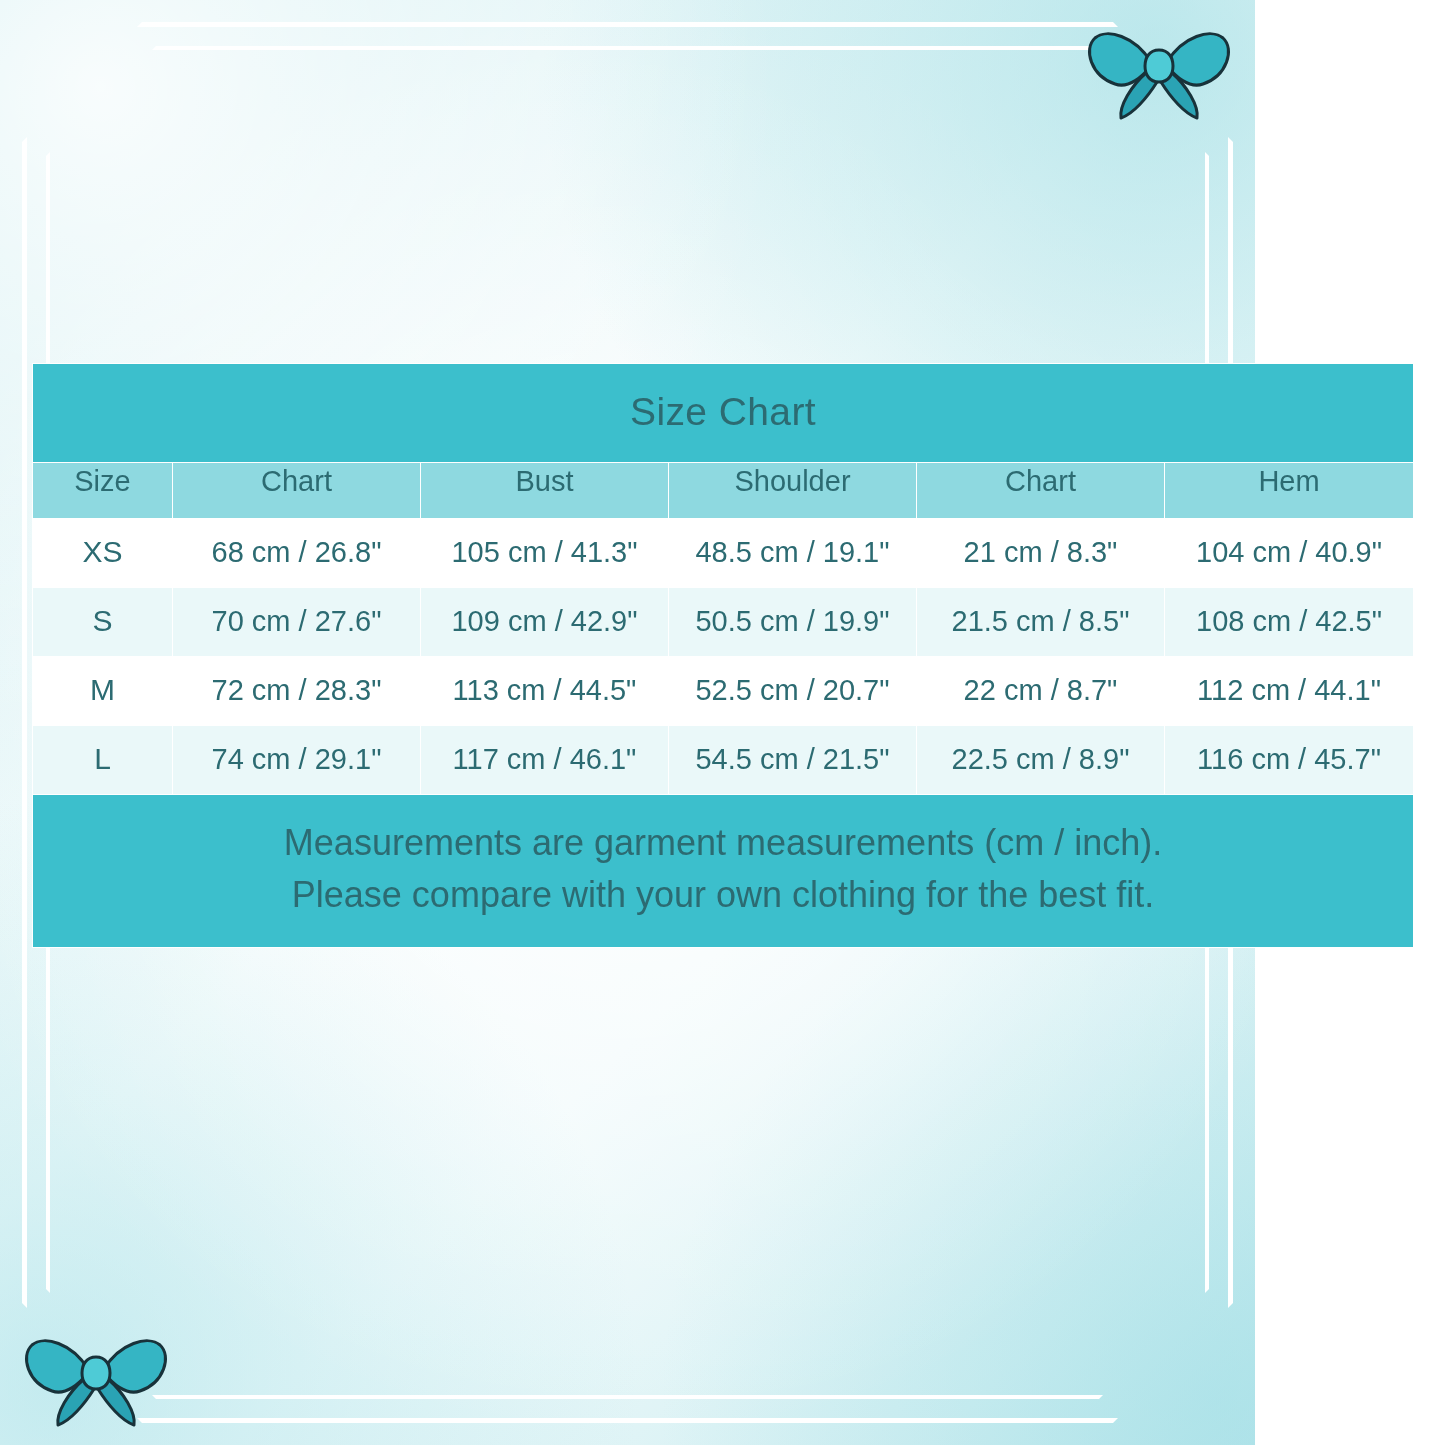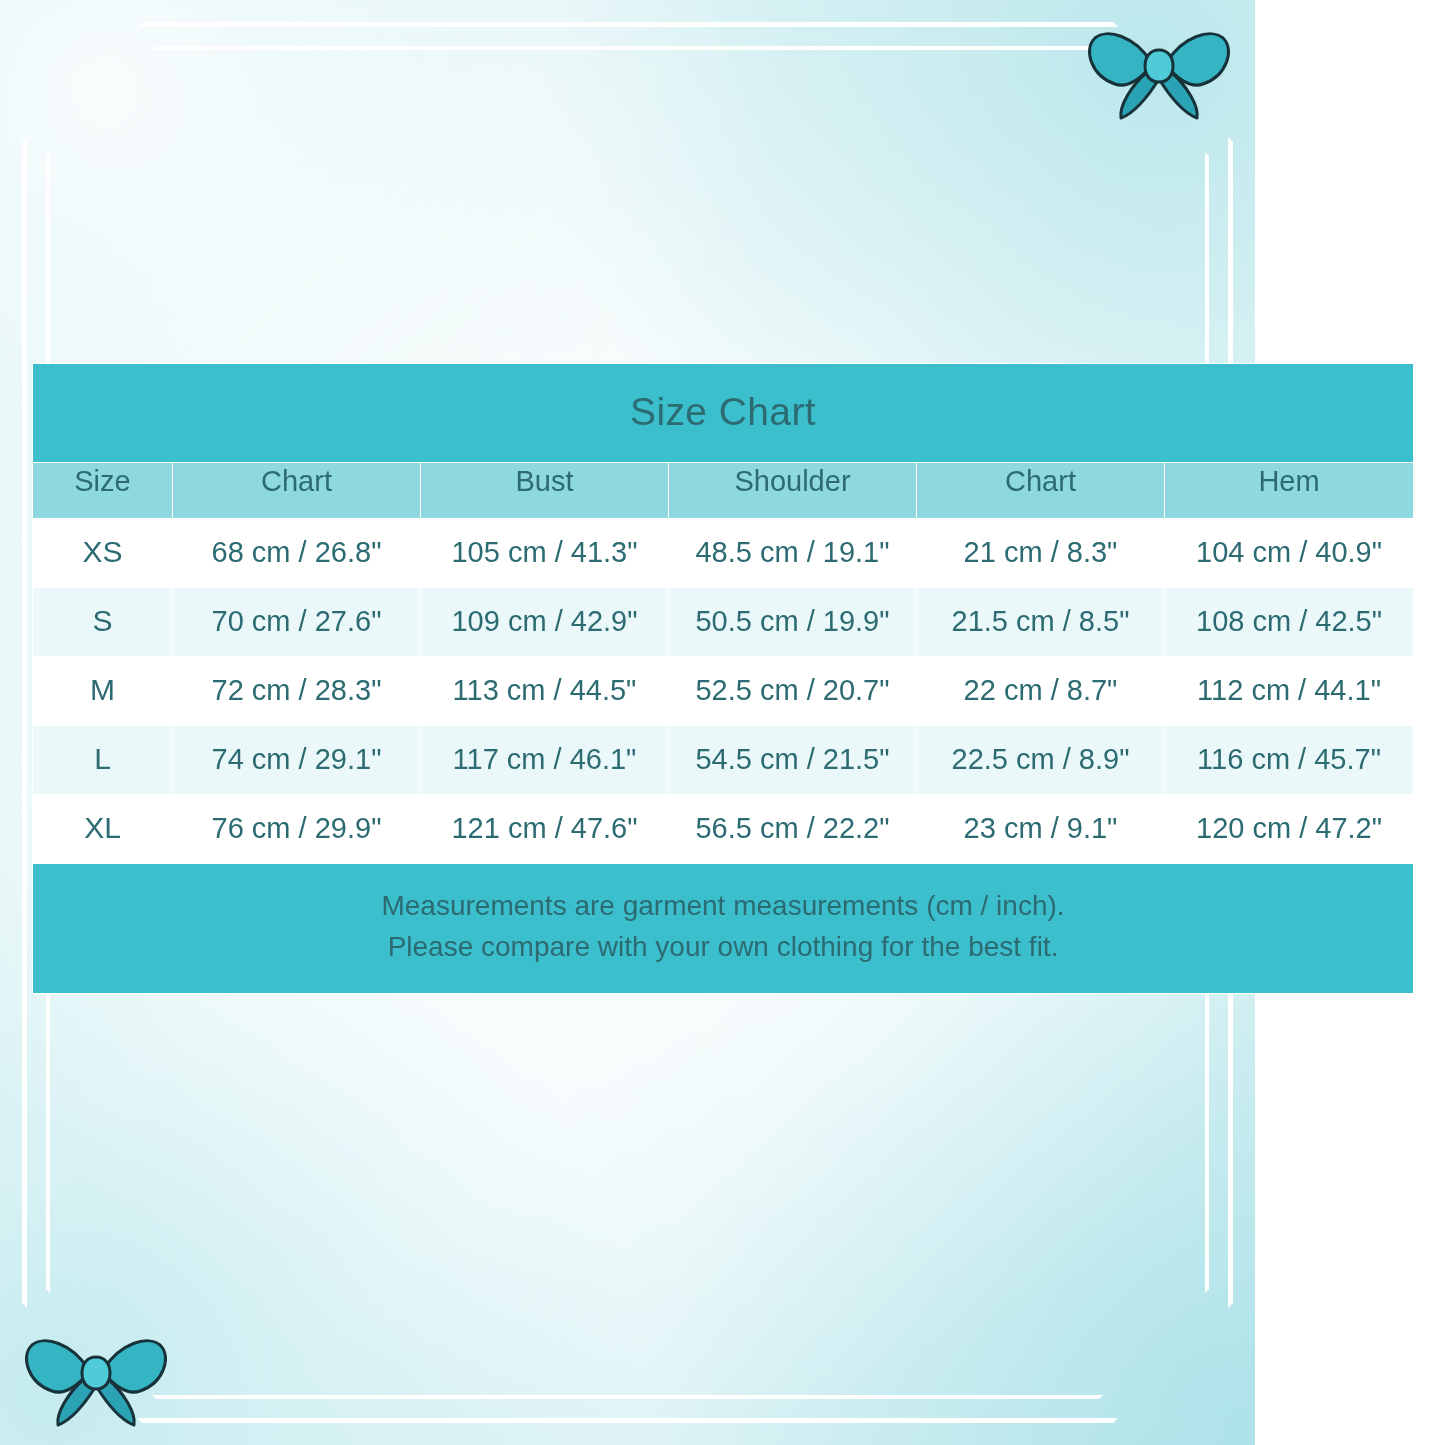--- a/index.html
+++ b/index.html
@@ -103,21 +103,21 @@
     font-size: 29px;
     padding: 16px 6px 18px;
     color: #2a6a72;
   }
   tbody tr.odd td { background: #ffffff; }
   tbody tr.even td { background: #eaf8f9; }
   tbody td.size-col { font-size: 30px; }
   .note-row td {
     background: #3cbfcc;
     color: #3d767c;
-    font-size: 28px;
+    font-size: 36px;
     line-height: 1.45;
     padding: 22px 0 26px;
     border: none;
   }
   .note-line { display: block; }
 
   .col-size   { width: 140px; }
   .col-length { width: 248px; }
   .col-bust   { width: 248px; }
   .col-shoulder { width: 248px; }
@@ -206,28 +206,20 @@
           <td>112 cm / 44.1"</td>
         </tr>
         <tr class="even">
           <td class="size-col">L</td>
           <td>74 cm / 29.1"</td>
           <td>117 cm / 46.1"</td>
           <td>54.5 cm / 21.5"</td>
           <td>22.5 cm / 8.9"</td>
           <td>116 cm / 45.7"</td>
         </tr>
-        <tr class="odd">
-          <td class="size-col">XL</td>
-          <td>76 cm / 29.9"</td>
-          <td>121 cm / 47.6"</td>
-          <td>56.5 cm / 22.2"</td>
-          <td>23 cm / 9.1"</td>
-          <td>120 cm / 47.2"</td>
-        </tr>
       </tbody>
       <tfoot>
         <tr class="note-row">
           <td colspan="6">
             <span class="note-line">Measurements are garment measurements (cm / inch).</span>
             <span class="note-line">Please compare with your own clothing for the best fit.</span>
           </td>
         </tr>
       </tfoot>
     </table>

